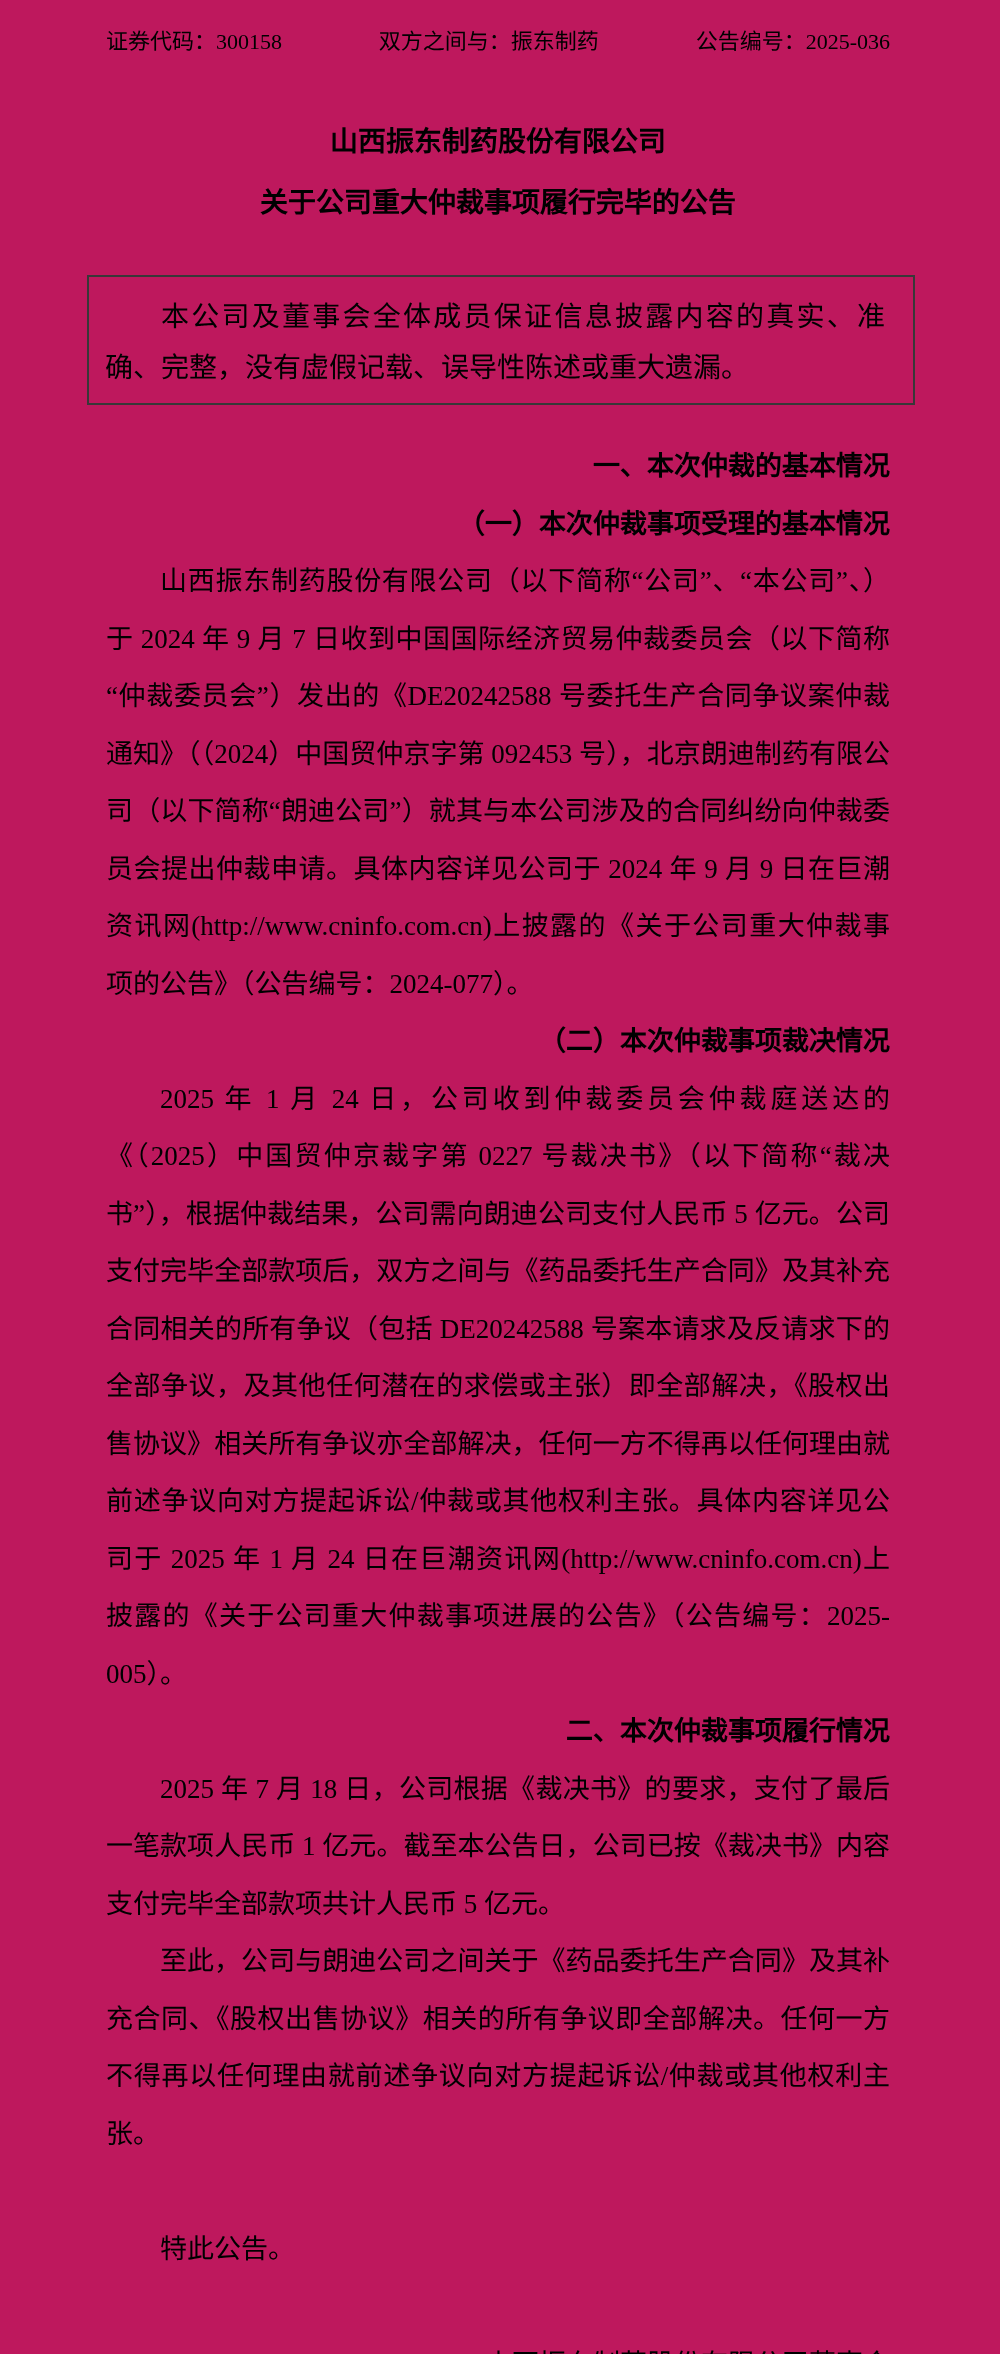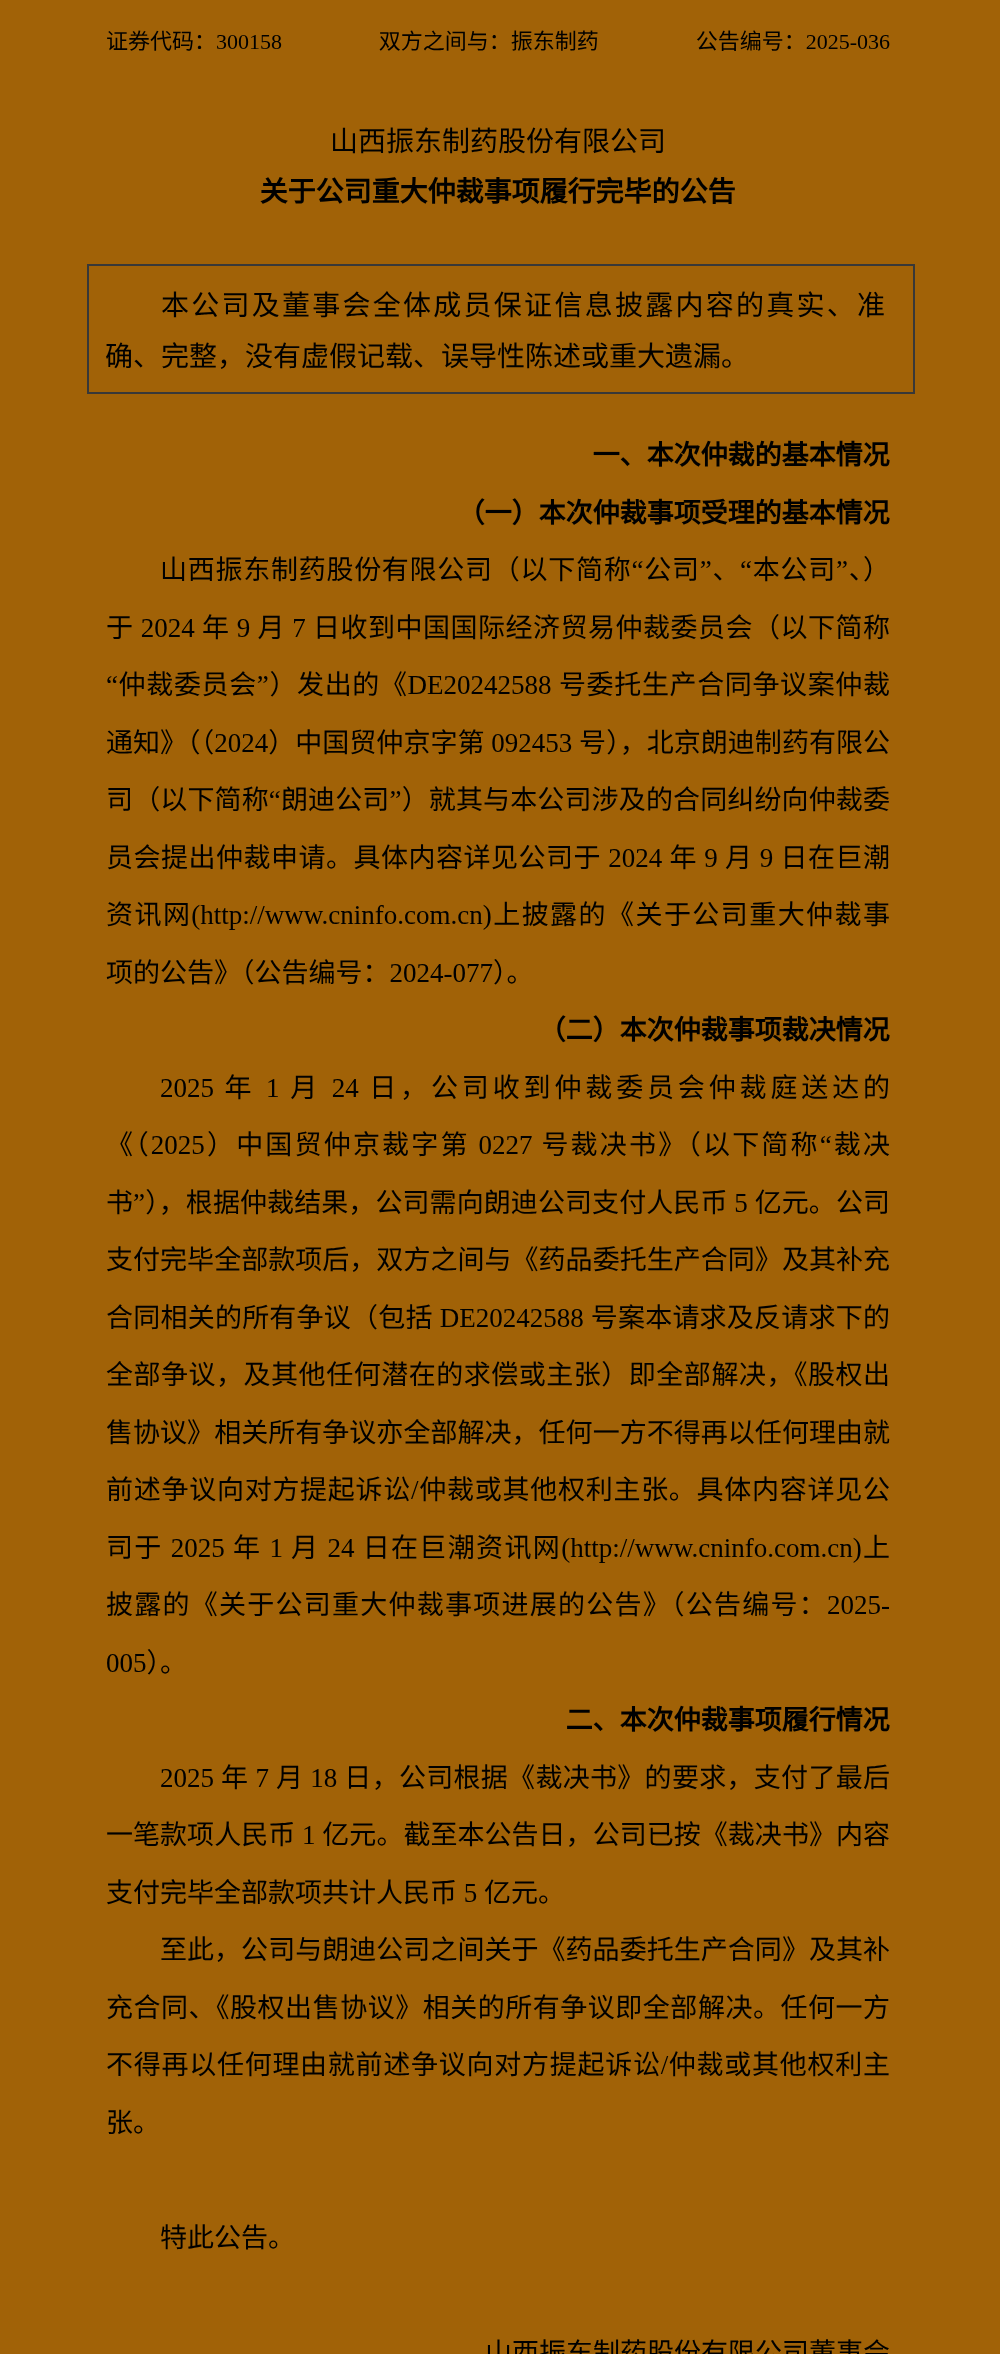--- a/index.html
+++ b/index.html
@@ -12,41 +12,41 @@
     height: 2354px;
     color: #000000;
     font-family: "Liberation Serif", "DejaVu Serif", serif;
   }
   .page {
     box-sizing: border-box;
     width: 1000px;
     height: 2354px;
     padding: 26px 110px 0 106px;
     overflow: hidden;
-    background: #a16207;
+    background: #be185d;
   }
   
   .header-row {
     display: flex;
     justify-content: space-between;
     align-items: baseline;
     font-size: 22px;
     line-height: 32px;
     white-space: nowrap;
   }
   
   .doc-title {
     margin: 66px 0 0 0;
     text-align: center;
     font-size: 28px;
-    font-weight: 400;
+    font-weight: 700;
     line-height: 36px;
   }
   .doc-subtitle {
-    margin: 14px 0 0 0;
+    margin: 25px 0 0 0;
     text-align: center;
     font-size: 28px;
     font-weight: 700;
     line-height: 36px;
   }
   
   .notice-box {
     box-sizing: border-box;
     margin: 54px -25px 0 -19px;
     border: 2px solid #383838;

